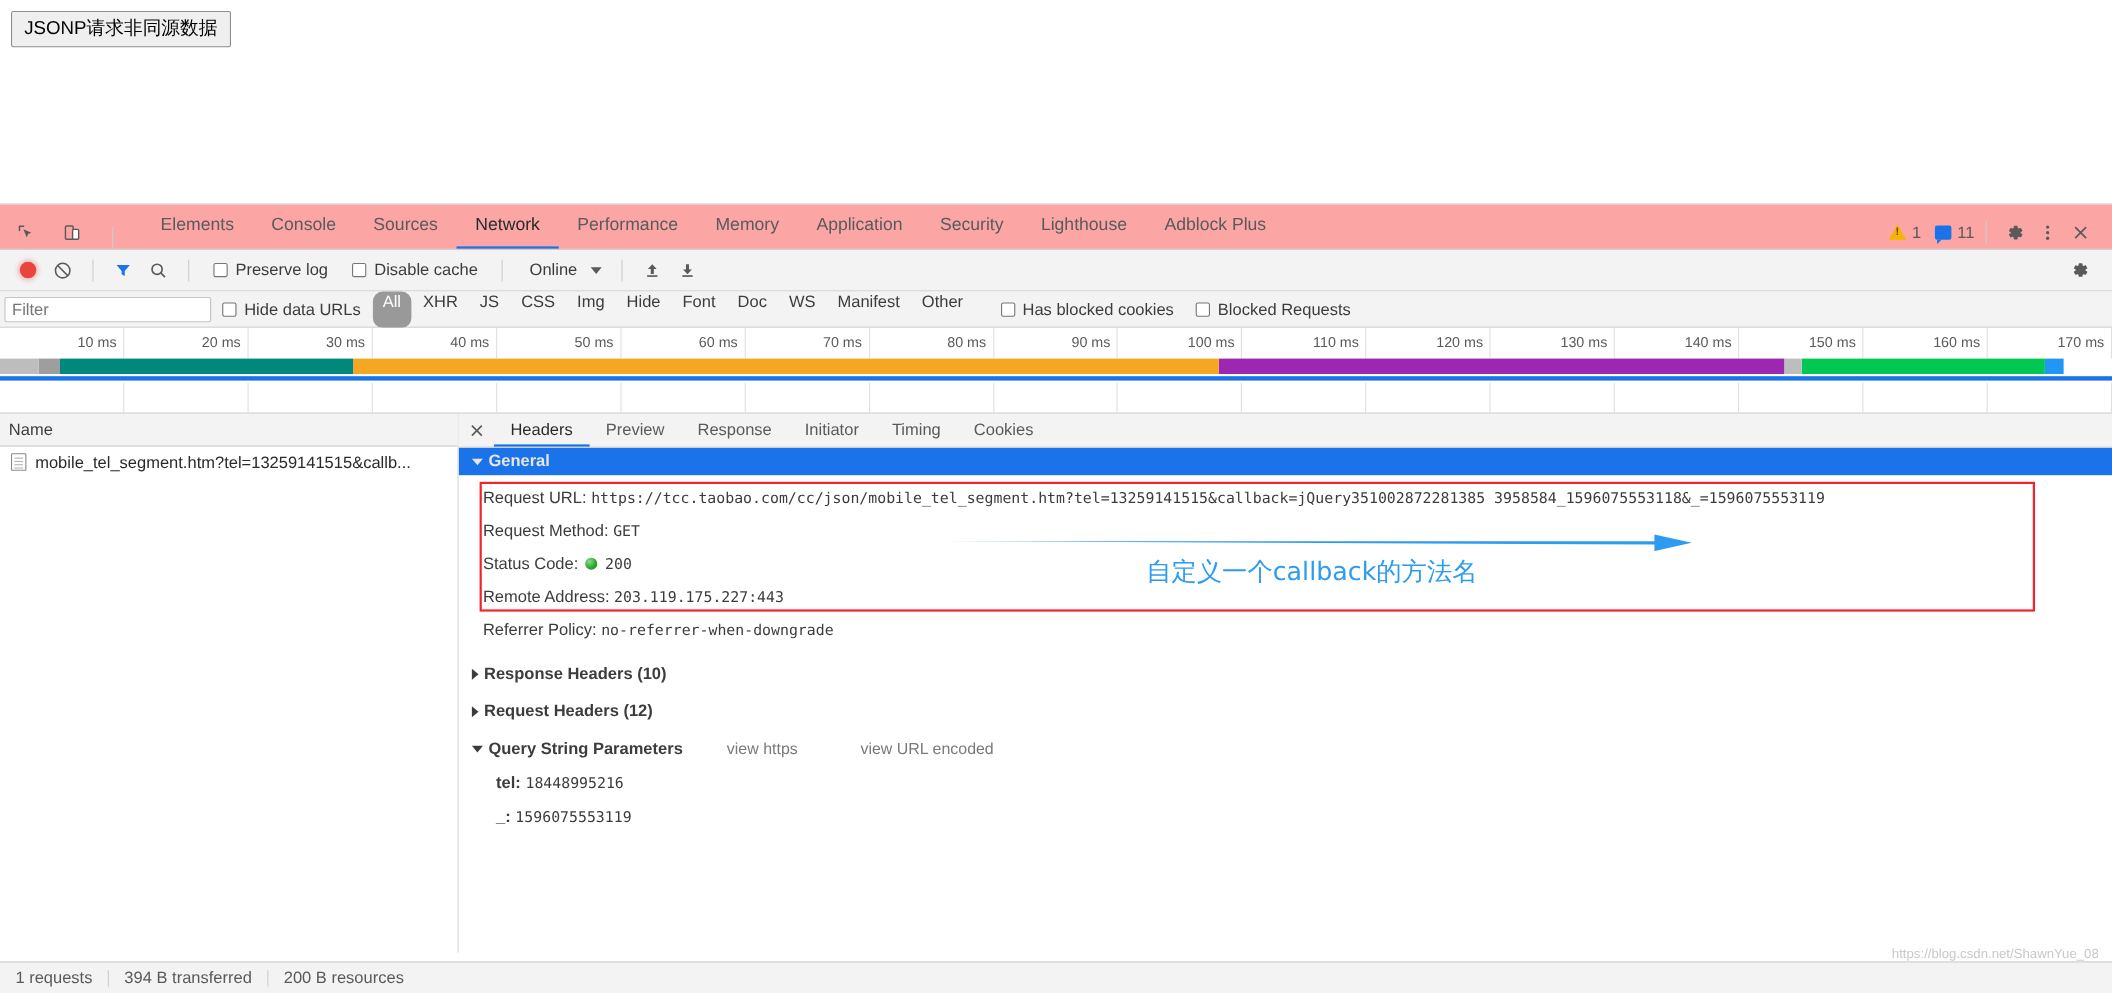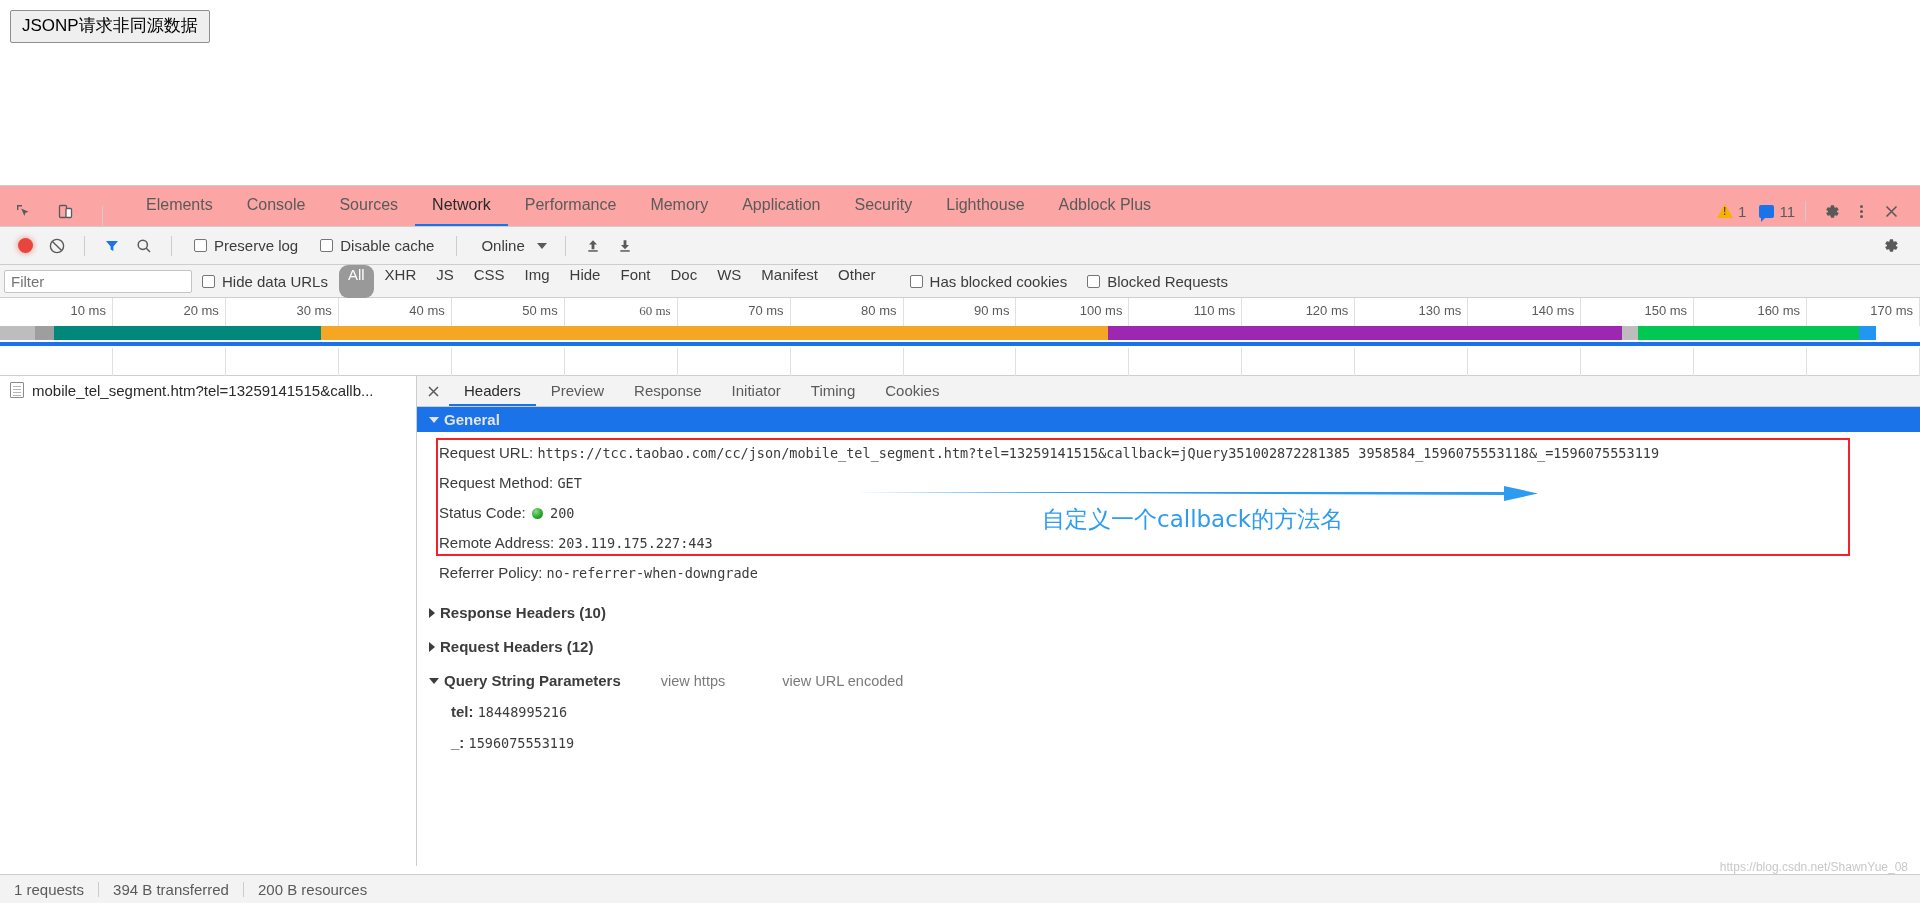--- a/index.html
+++ b/index.html
@@ -414,21 +414,21 @@
         </div>
         <div class="tick" style="left: 225.882px; width: 112.941px; height: 28px;">
           <span>30 ms</span>
         </div>
         <div class="tick" style="left: 338.824px; width: 112.941px; height: 28px;">
           <span>40 ms</span>
         </div>
         <div class="tick" style="left: 451.765px; width: 112.941px; height: 28px;">
           <span>50 ms</span>
         </div>
-        <div class="tick" style="left: 564.706px; width: 112.941px; height: 28px; font-family: Liberation Serif, serif;">
+        <div class="tick" style="left: 564.706px; width: 112.941px; height: 28px;">
           <span>60 ms</span>
         </div>
         <div class="tick" style="left: 677.647px; width: 112.941px; height: 28px;">
           <span>70 ms</span>
         </div>
         <div class="tick" style="left: 790.588px; width: 112.941px; height: 28px;">
           <span>80 ms</span>
         </div>
         <div class="tick" style="left: 903.529px; width: 112.941px; height: 28px;">
           <span>90 ms</span>
@@ -486,20 +486,21 @@
         <div class="tick" style="left: 1468.24px; width: 112.941px; height: 28px;"></div>
         <div class="tick" style="left: 1581.18px; width: 112.941px; height: 28px;"></div>
         <div class="tick" style="left: 1694.12px; width: 112.941px; height: 28px;"></div>
         <div class="tick" style="left: 1807.06px; width: 112.941px; height: 28px;"></div>
       </div>
   </div>
 
   <div class="split">
 
     <div class="reqlist">
+      <div class="col-head">Name</div>
       <div class="req-row">
         <span class="doc-ico"></span>
         <span>mobile_tel_segment.htm?tel=13259141515&amp;callb...</span>
       </div>
     </div>
 
     <div class="detail">
       <div class="subtabs">
         <div class="close-x">
           <svg width="13" height="13" viewBox="0 0 13 13">

